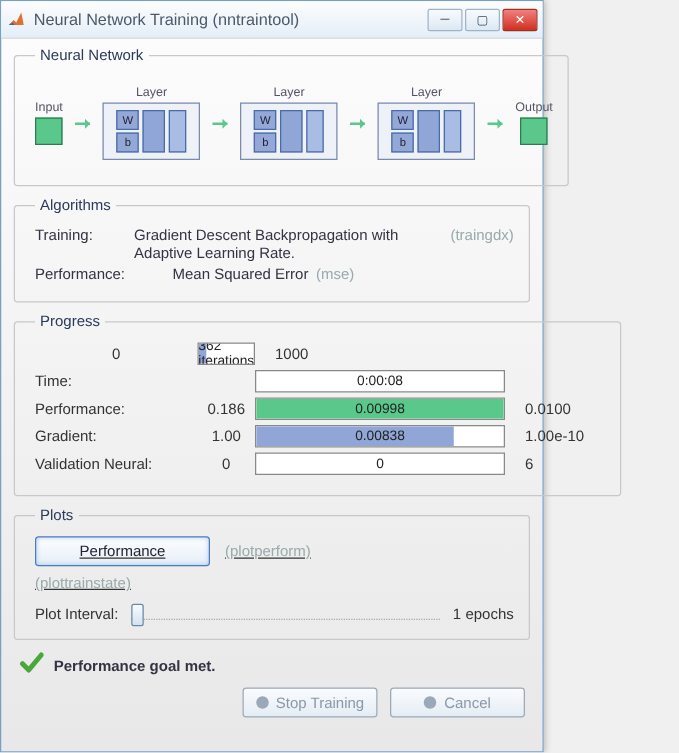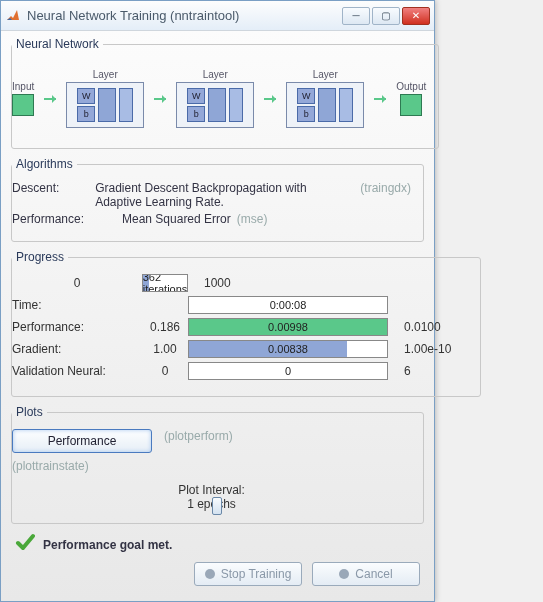--- a/index.html
+++ b/index.html
@@ -49,21 +49,21 @@
   color: #fff;
   border-color: #a03020;
 }
 .content {
   padding: 6px 10px 10px 10px;
 }
 fieldset {
   border: 1px solid #c8c8c8;
   border-radius: 3px;
   margin-bottom: 8px;
-  padding: 10px 12px 12px 0;
+  padding: 10px 12px 12px 16px;
   background: transparent;
 }
 legend {
   padding: 0 4px;
   color: #2a3a5a;
   font-size: 12px;
 }
 .nn-diagram {
   height: 75px;
   position: relative;
@@ -182,28 +182,29 @@
   font-size: 12px;
   color: #223;
   margin-right: 12px;
 }
 .plot-btn.active {
   border-color: #4a7abf;
   box-shadow: inset 0 0 4px #a8c8ef;
 }
 .plot-row {
   display: flex;
+  align-items: center;
   margin-bottom: 6px;
+  text-decoration: underline;
 }
 .plot-hint { color: #9aa; }
 .interval-row {
   display: flex;
   align-items: center;
   margin-top: 10px;
-  flex-direction: column;
 }
 .slider-track {
   flex: 1;
   height: 16px;
   position: relative;
   margin: 0 10px;
 }
 .slider-line {
   position: absolute;
   top: 12px; left: 0; right: 0;
@@ -326,21 +327,21 @@
         <div class="nn-block">
           <div class="nn-label">Output</div>
           <div class="io-box"></div>
         </div>
       </div>
     </fieldset>
 
     <fieldset>
       <legend>Algorithms</legend>
       <div class="algo-row">
-        <div class="algo-label">Descent:</div>
+        <div class="algo-label">Training:</div>
         <div class="algo-val">Gradient Descent Backpropagation with Adaptive Learning Rate.</div>
         <div class="algo-hint">(traingdx)</div>
       </div>
       <div class="algo-row">
         <div class="algo-label">Performance:</div>
         <div class="algo-val">Mean Squared Error</div>
         <div class="algo-hint">(mse)</div>
       </div>
     </fieldset>
 

